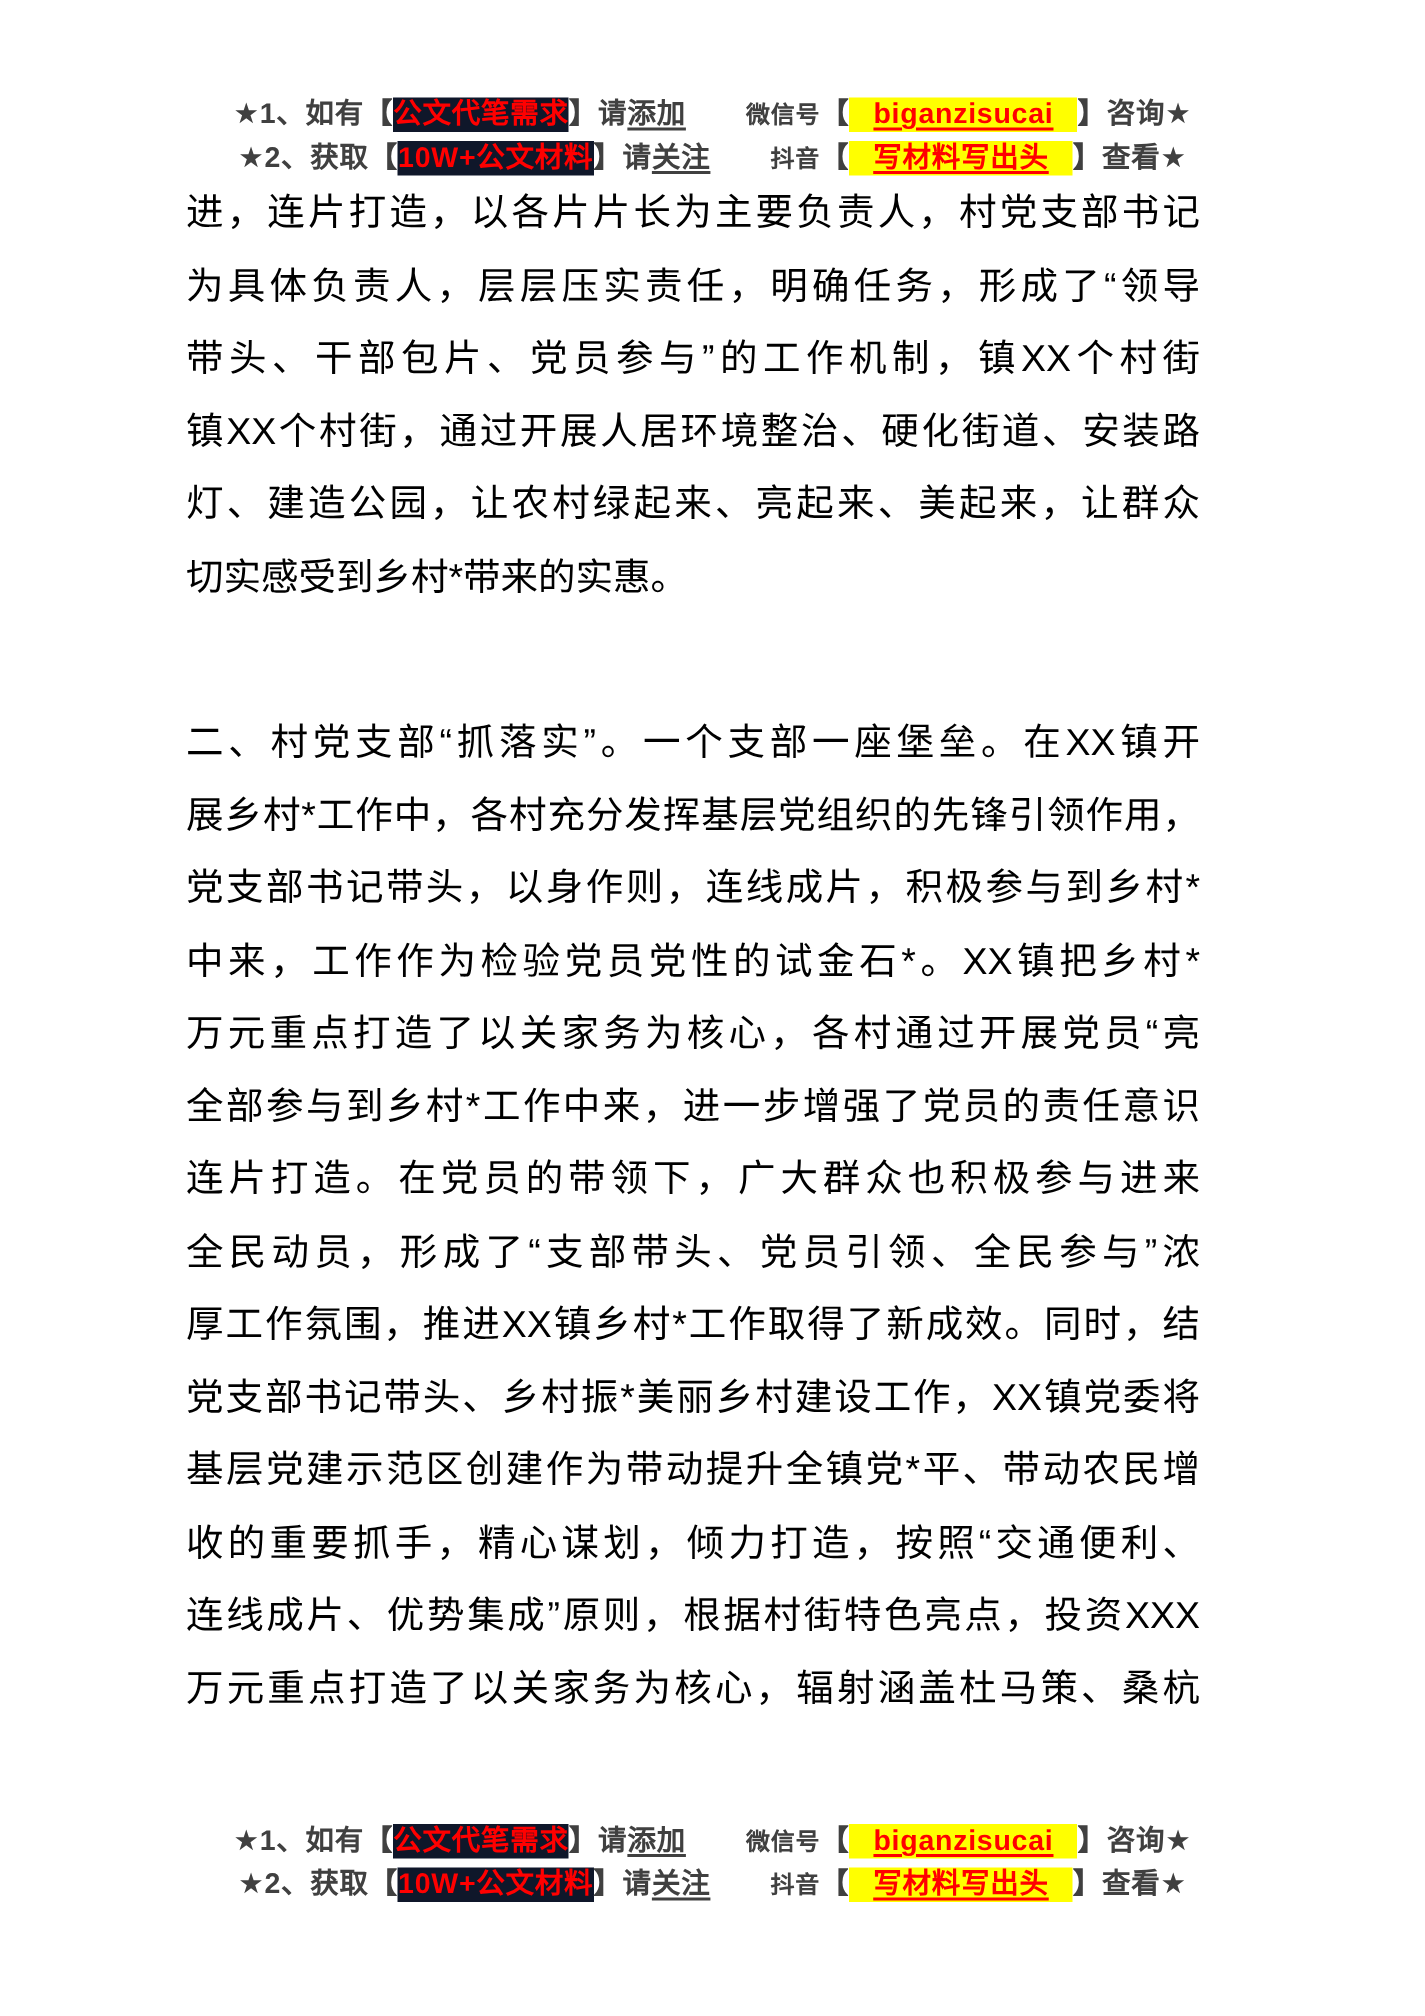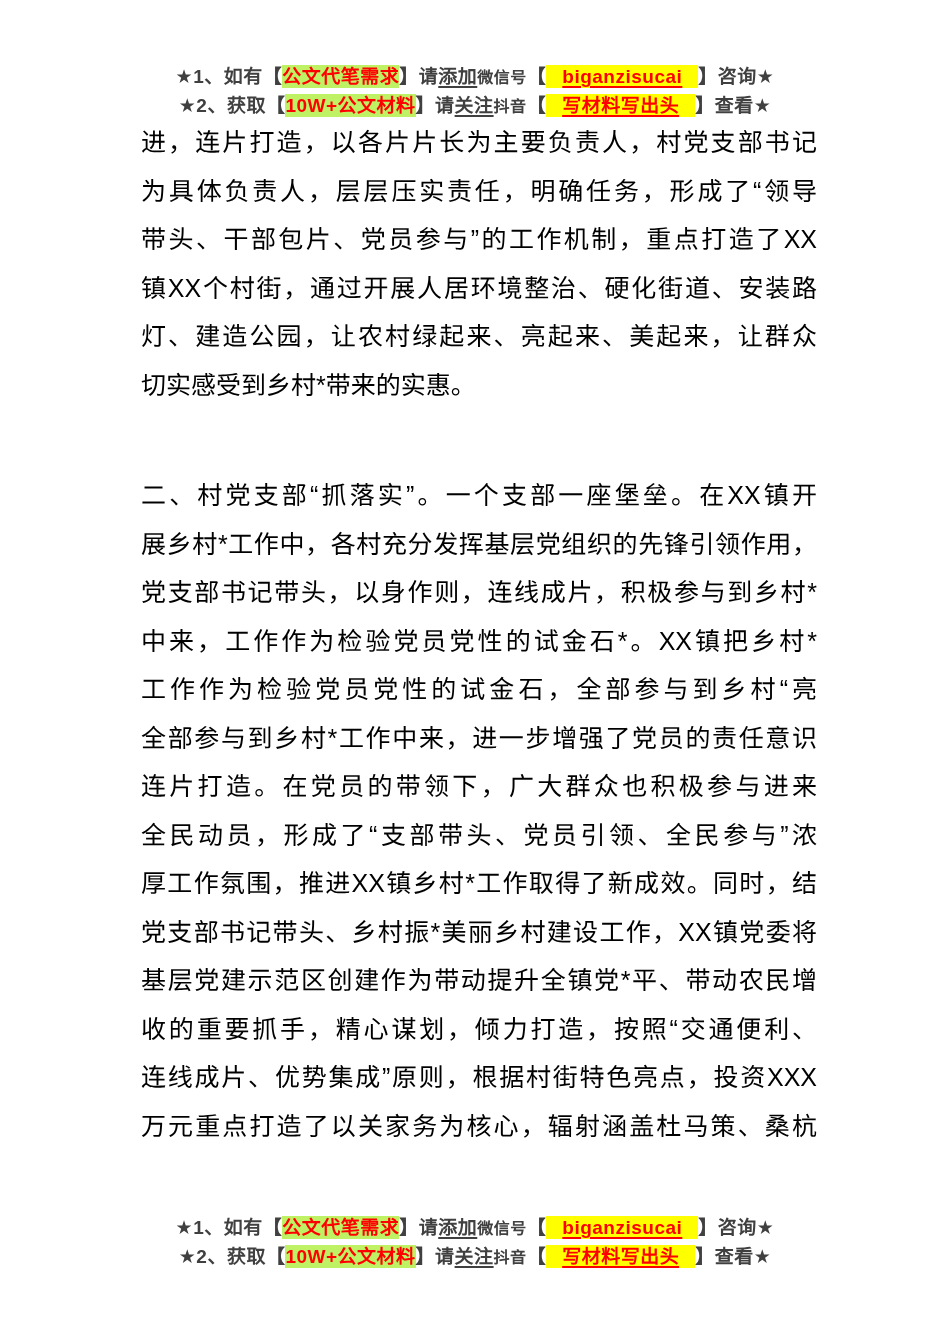--- a/index.html
+++ b/index.html
@@ -25,44 +25,44 @@
     font-weight: bold;
     font-size: 19px;
     line-height: 28px;
     letter-spacing: 0.5px;
     white-space: nowrap;
   }
   .promo-header { top: 63px; }
   .promo-footer { top: 1214px; }
   .seg { color: #404040; }
   .seg-plain { }
-  .seg-small { font-size: 16px; }
+  .seg-small { font-size: 16px; padding-left: 40px; }
   .seg-underline {
     text-decoration: underline;
     text-decoration-thickness: 2px;
     text-underline-offset: 3px;
   }
   .seg-hl-red {
-    background: #bef264;
+    background: #0f172a;
     color: #ff0000;
     padding: 1px 0;
   }
   .seg-hl-red-underline {
     background: #ffff00;
     color: #ff0000;
     padding: 1px 16px;
     text-decoration: underline;
     text-decoration-thickness: 2px;
     text-underline-offset: 3px;
   }
   
   .doc-body {
     position: absolute;
     top: 118px;
-    left: 141px;
+    left: 124px;
     width: 676px;
   }
   .paragraph { margin: 0 0 62px 0; }
   .paragraph:last-child { margin-bottom: 0; }
   .body-line {
     font-size: 25px;
     line-height: 48.5px;
     color: #000000;
     text-align: justify;
     text-align-last: justify;
@@ -77,31 +77,31 @@
 
 <div class="page">
   <div class="promo promo-header">
       <div class="promo-line"><span class="seg seg-plain">★1、如有【</span><span class="seg seg-hl-red">公文代笔需求</span><span class="seg seg-plain">】请</span><span class="seg seg-underline">添加</span><span class="seg seg-small">微信号</span><span class="seg seg-plain">【</span><span class="seg seg-hl-red-underline">biganzisucai</span><span class="seg seg-plain">】咨询★</span></div>
       <div class="promo-line"><span class="seg seg-plain">★2、获取【</span><span class="seg seg-hl-red">10W+公文材料</span><span class="seg seg-plain">】请</span><span class="seg seg-underline">关注</span><span class="seg seg-small">抖音</span><span class="seg seg-plain">【</span><span class="seg seg-hl-red-underline">写材料写出头</span><span class="seg seg-plain">】查看★</span></div>
     </div>
   <div class="doc-body">
       <div class="paragraph">
         <div class="body-line">进，连片打造，以各片片长为主要负责人，村党支部书记</div>
         <div class="body-line">为具体负责人，层层压实责任，明确任务，形成了“领导</div>
-        <div class="body-line">带头、干部包片、党员参与”的工作机制，重点打造了XX</div>
+        <div class="body-line">带头、干部包片、党员参与”的工作机制，镇XX个村街</div>
         <div class="body-line">镇XX个村街，通过开展人居环境整治、硬化街道、安装路</div>
         <div class="body-line">灯、建造公园，让农村绿起来、亮起来、美起来，让群众</div>
         <div class="body-line short">切实感受到乡村*带来的实惠。</div>
       </div>
       <div class="paragraph">
         <div class="body-line">二、村党支部“抓落实”。一个支部一座堡垒。在XX镇开</div>
         <div class="body-line">展乡村*工作中，各村充分发挥基层党组织的先锋引领作用，</div>
         <div class="body-line">党支部书记带头，以身作则，连线成片，积极参与到乡村*</div>
         <div class="body-line">中来，工作作为检验党员党性的试金石*。XX镇把乡村*</div>
-        <div class="body-line">工作作为检验党员党性的试金石，全部参与到乡村“亮</div>
+        <div class="body-line">万元重点打造了以关家务为核心，各村通过开展党员“亮</div>
         <div class="body-line">全部参与到乡村*工作中来，进一步增强了党员的责任意识</div>
         <div class="body-line">连片打造。在党员的带领下，广大群众也积极参与进来</div>
         <div class="body-line">全民动员，形成了“支部带头、党员引领、全民参与”浓</div>
         <div class="body-line">厚工作氛围，推进XX镇乡村*工作取得了新成效。同时，结</div>
         <div class="body-line">党支部书记带头、乡村振*美丽乡村建设工作，XX镇党委将</div>
         <div class="body-line">基层党建示范区创建作为带动提升全镇党*平、带动农民增</div>
         <div class="body-line">收的重要抓手，精心谋划，倾力打造，按照“交通便利、</div>
         <div class="body-line">连线成片、优势集成”原则，根据村街特色亮点，投资XXX</div>
         <div class="body-line">万元重点打造了以关家务为核心，辐射涵盖杜马策、桑杭</div>
       </div>

